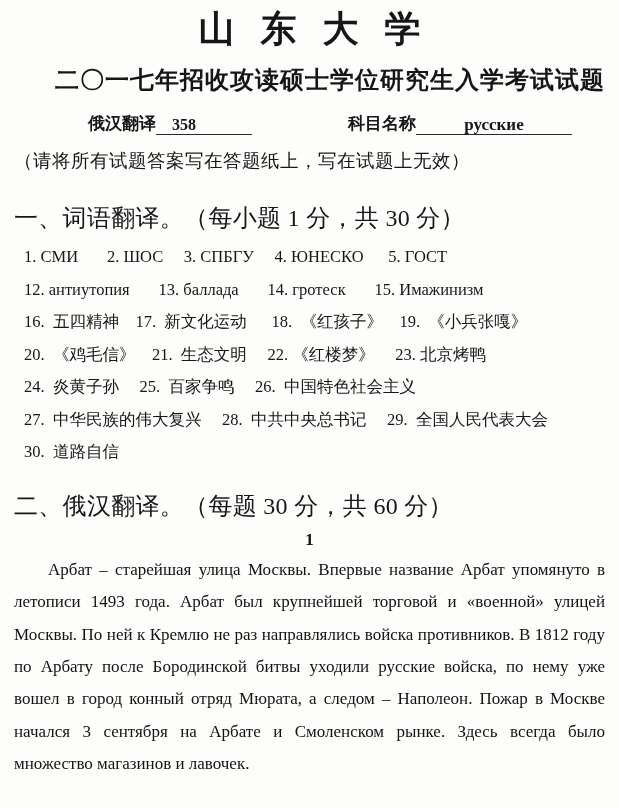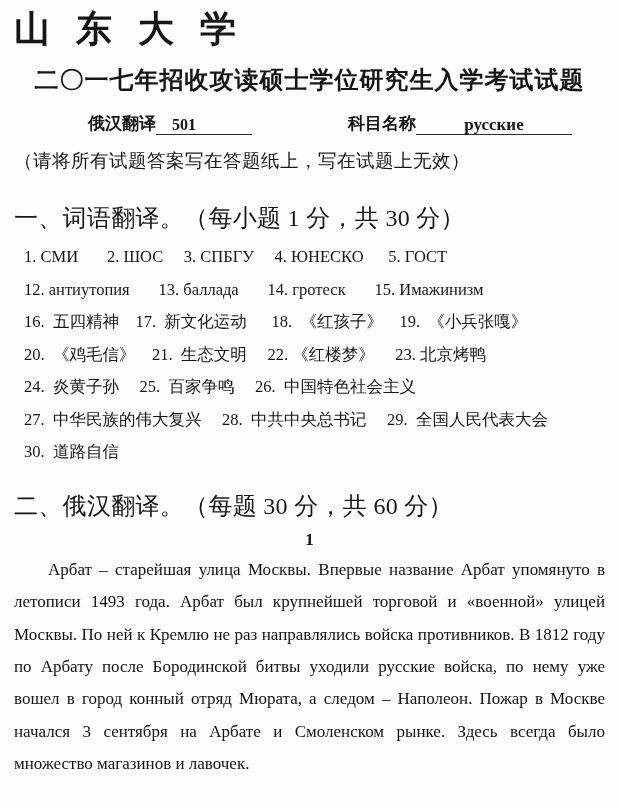--- a/index.html
+++ b/index.html
@@ -8,29 +8,29 @@
     width: 619px;
     height: 808px;
     box-sizing: border-box;
     padding: 6px 14px 0 14px;
     background: #fdfdfc;
     color: #161616;
     font-family: "Liberation Serif", "DejaVu Serif", serif;
     overflow: hidden;
   }
   .univ-title {
-    text-align: left;
+    text-align: center;
     font-size: 36px;
     font-weight: 700;
     word-spacing: 17px;
     line-height: 1.2;
     margin-top: 2px;
   }
   .exam-title {
-    text-align: center;
+    text-align: right;
     font-size: 24px;
     font-weight: 700;
     letter-spacing: 1px;
     margin-top: 13px;
   }
   .subject-row {
     margin-top: 16px;
     padding-left: 74px;
     font-size: 17px;
     display: flex;
@@ -92,21 +92,21 @@
 <body>
 
 <div class="page">
 
   <div class="univ-title">山 东 大 学</div>
 
   <div class="exam-title">二〇一七年招收攻读硕士学位研究生入学考试试题</div>
 
   <div class="subject-row">
     <span class="subject-label">俄汉翻译</span>
-    <span class="underlined subject-code-val">501</span>
+    <span class="underlined subject-code-val">358</span>
     <span class="subject-label subject-name-label">科目名称</span>
     <span class="underlined subject-name-val">русские</span>
   </div>
 
   <div class="notice">（请将所有试题答案写在答题纸上，写在试题上无效）</div>
 
   <div class="sec-heading sec1-heading">一、词语翻译。（每小题 1 分，共 30 分）</div>
 
   <div class="word-list">
     <div class="word-line">1. СМИ       2. ШОС     3. СПБГУ     4. ЮНЕСКО      5. ГОСТ</div>

